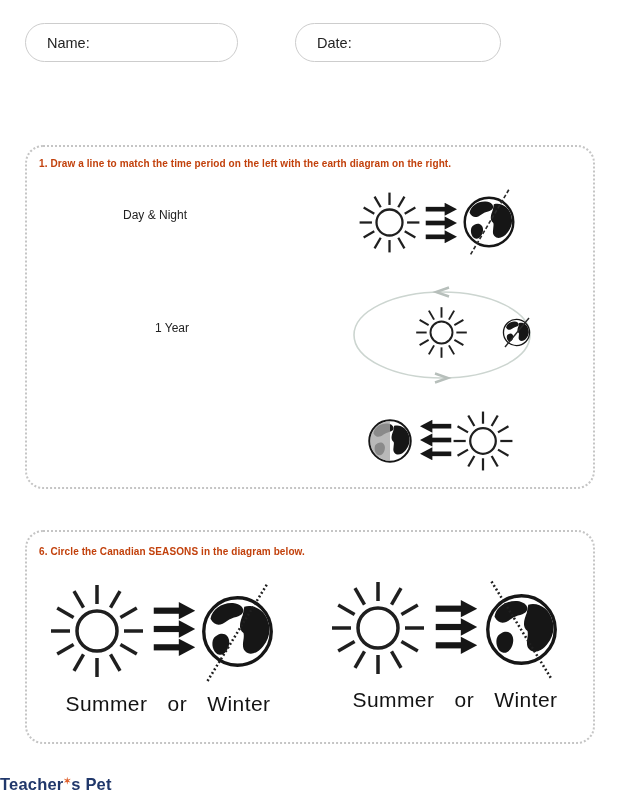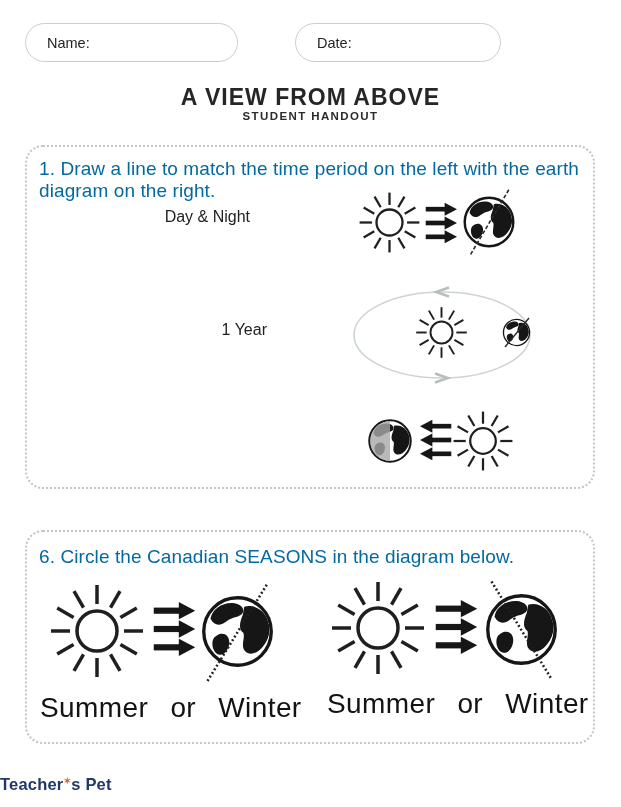--- a/index.html
+++ b/index.html
@@ -22,28 +22,28 @@
   .subtitle{
     position:absolute;top:110px;left:0;width:100%;text-align:center;
     font-size:11.5px;font-weight:bold;letter-spacing:1.4px;color:#2b2b2b;
   }
   
   .dotted-box{
     position:absolute;border:2px dotted #c5c5c5;border-radius:18px;
     box-sizing:border-box;background:#fff;
   }
   .instruction{
-    position:absolute;font-size:19px;color:#0369a1;letter-spacing:0.1px;
+    position:absolute;font-size:10px;color:#c2410c;letter-spacing:0.1px;font-weight:bold;
   }
   .match-label{
-    position:absolute;width:190px;text-align:right;
-    font-size:16px;color:#222;
+    position:absolute;width:190px;text-align:center;
+    font-size:12px;color:#222;
   }
   .season-caption{
-    position:absolute;width:256px;font-size:28px;color:#131313;
+    position:absolute;width:256px;text-align:center;font-size:21px;color:#131313;
     letter-spacing:0.4px;word-spacing:14px;white-space:nowrap;
   }
   .flip{transform:scaleX(-1);}
   
   .brand{
     position:absolute;top:775px;left:0;width:100%;text-align:left;
     font-size:16.5px;font-weight:bold;color:#21386b;letter-spacing:0.2px;
   }
   .brand .mark{
     color:#e0622e;font-size:9px;vertical-align:6px;font-weight:bold;
@@ -98,22 +98,20 @@
 
 <div class="page">
 
   <div class="pill" style="left:25px;top:23px;width:213px;">
     <span>Name:</span>
   </div>
   <div class="pill" style="left:295px;top:23px;width:206px;text-align:right;">
     <span>Date:</span>
   </div>
 
-  <div class="title">A VIEW FROM ABOVE</div>
-  <div class="subtitle">STUDENT HANDOUT</div>
 
   <div class="dotted-box" style="left:25px;top:145px;width:570px;height:344px;"></div>
   <div class="instruction" style="left:39px;top:158px;width:548px;">1. Draw a line to match the time period on the left with the earth diagram on the right.</div>
 
   <div class="match-label" style="left:60px;top:208px;">Day &amp; Night</div>
   <svg class="abs" style="left:357px;top:190px;" width="65" height="65" viewBox="0 0 100 100">
     <use href="#sym-sun" xlink:href="#sym-sun"></use>
   </svg>
   <svg class="abs" style="left:425px;top:202px;" width="32" height="42" viewBox="0 0 44 56">
     <use href="#sym-arrows" xlink:href="#sym-arrows"></use>

